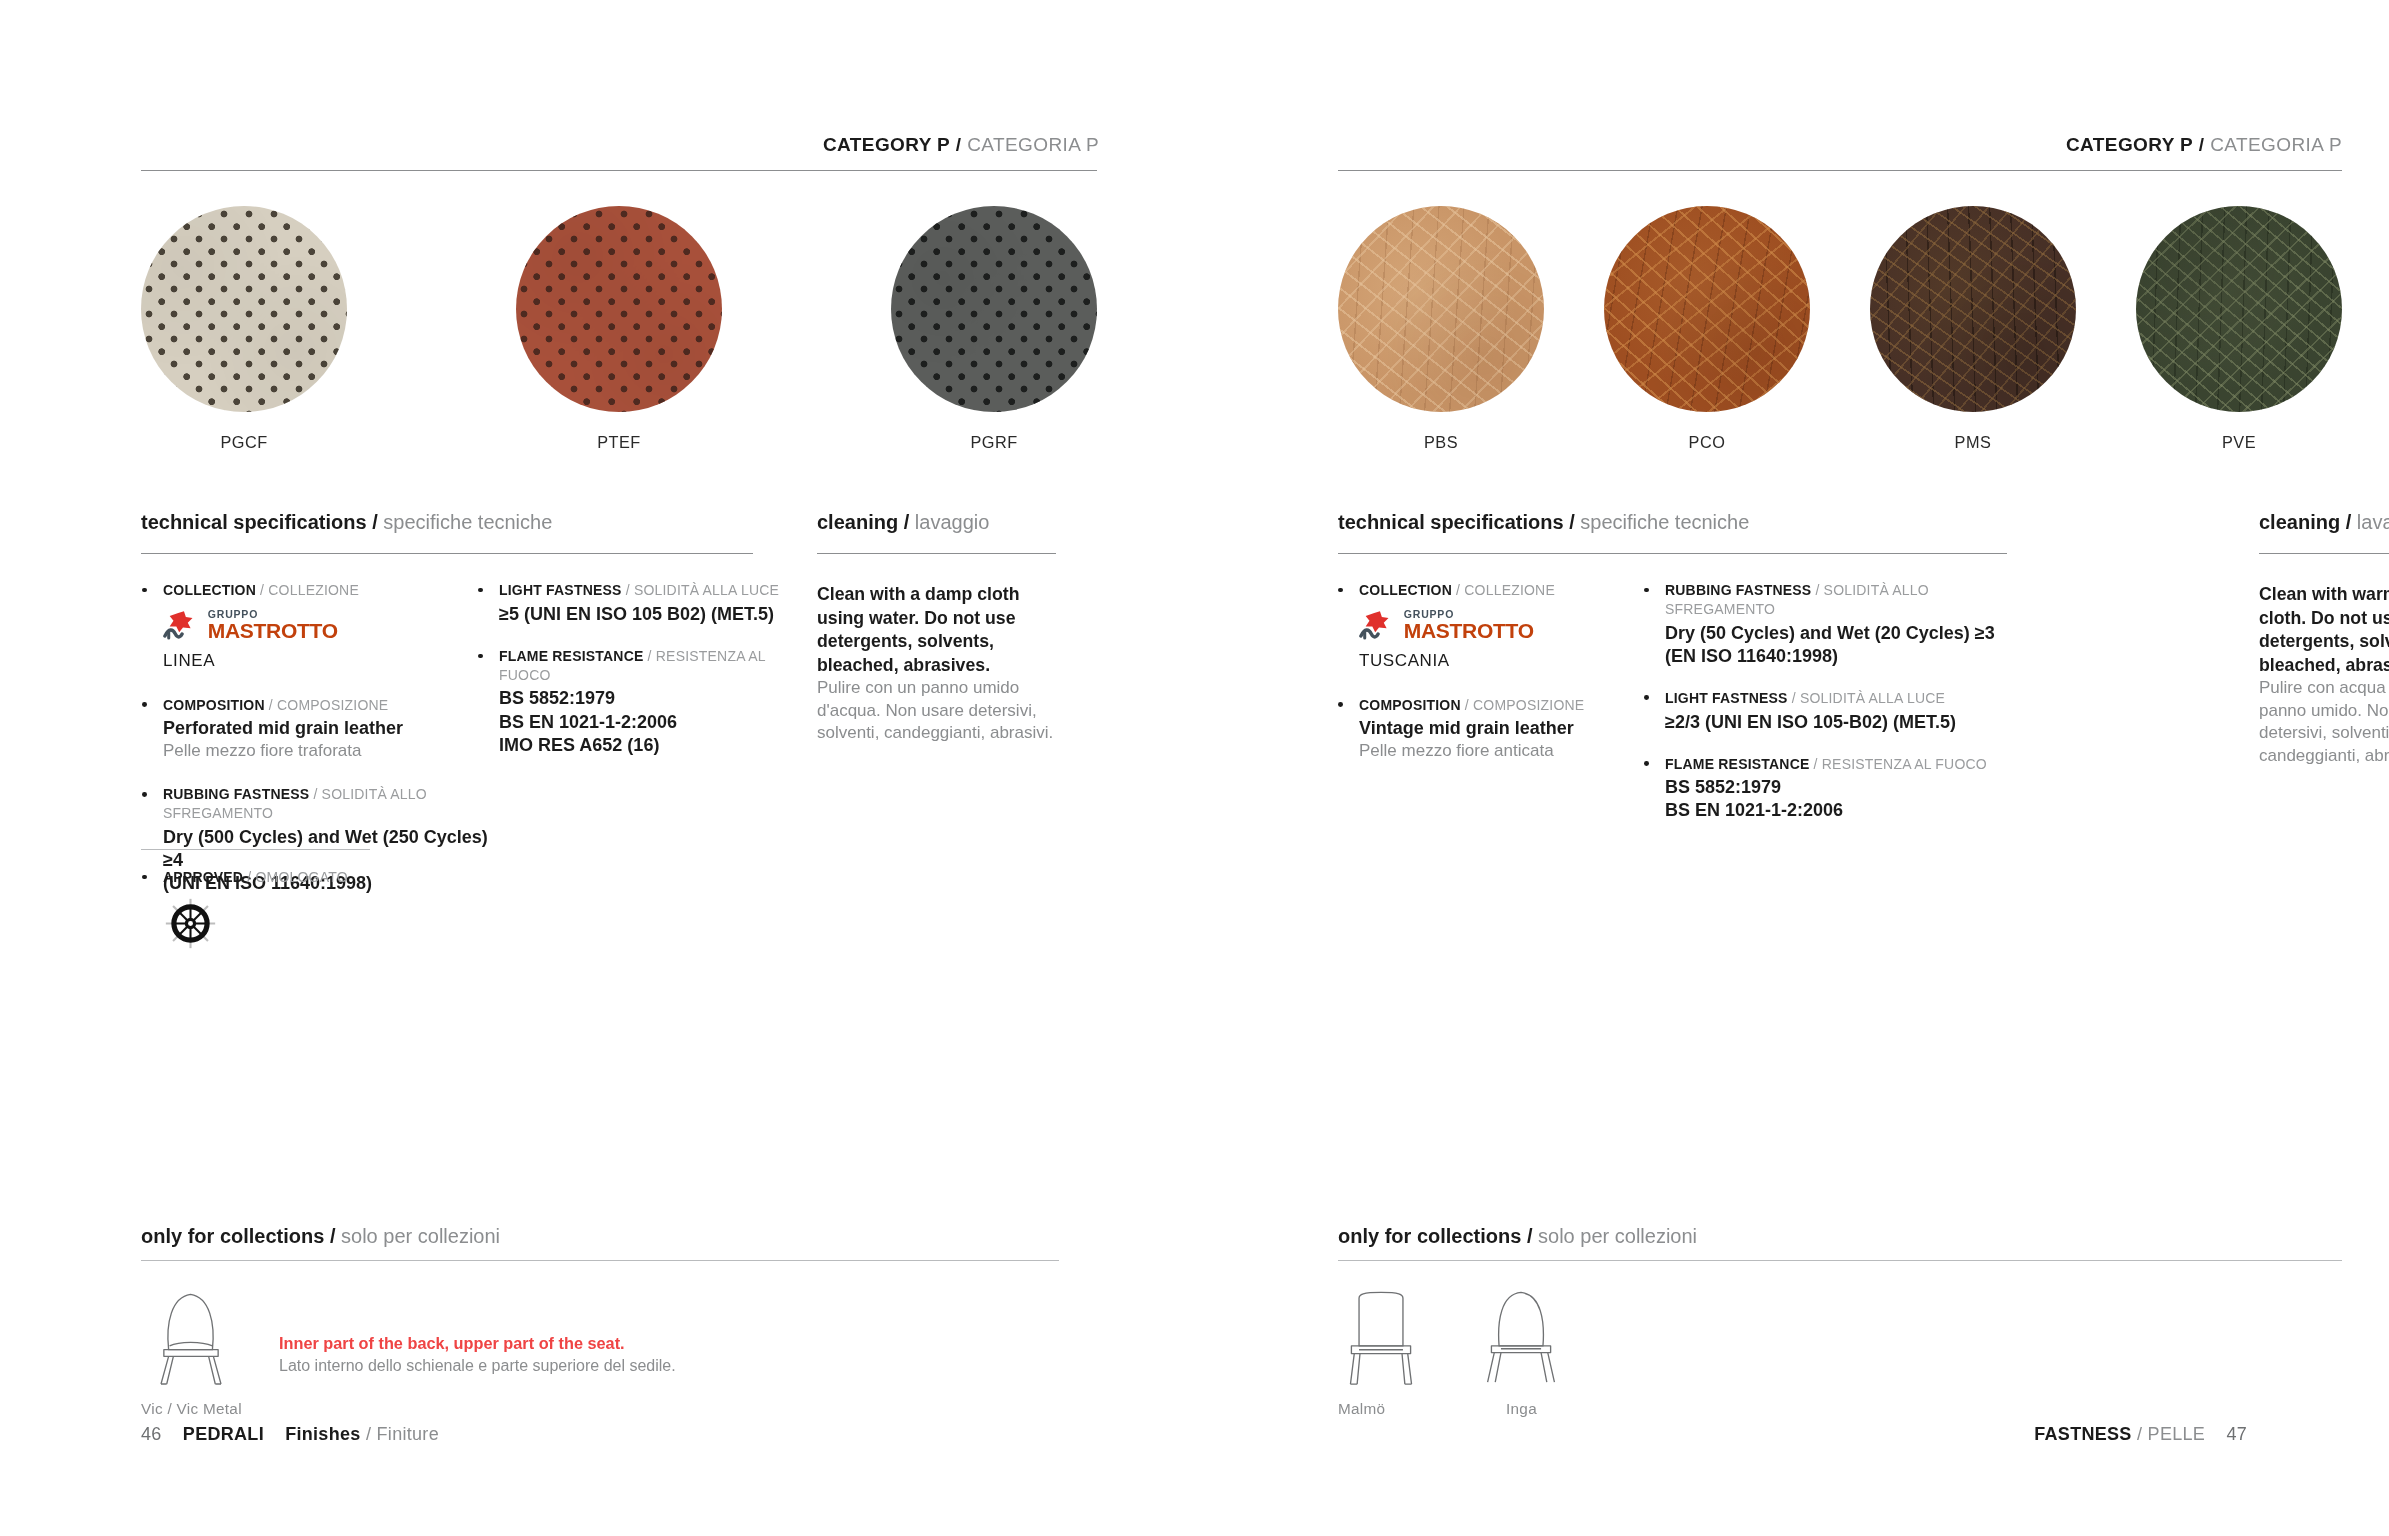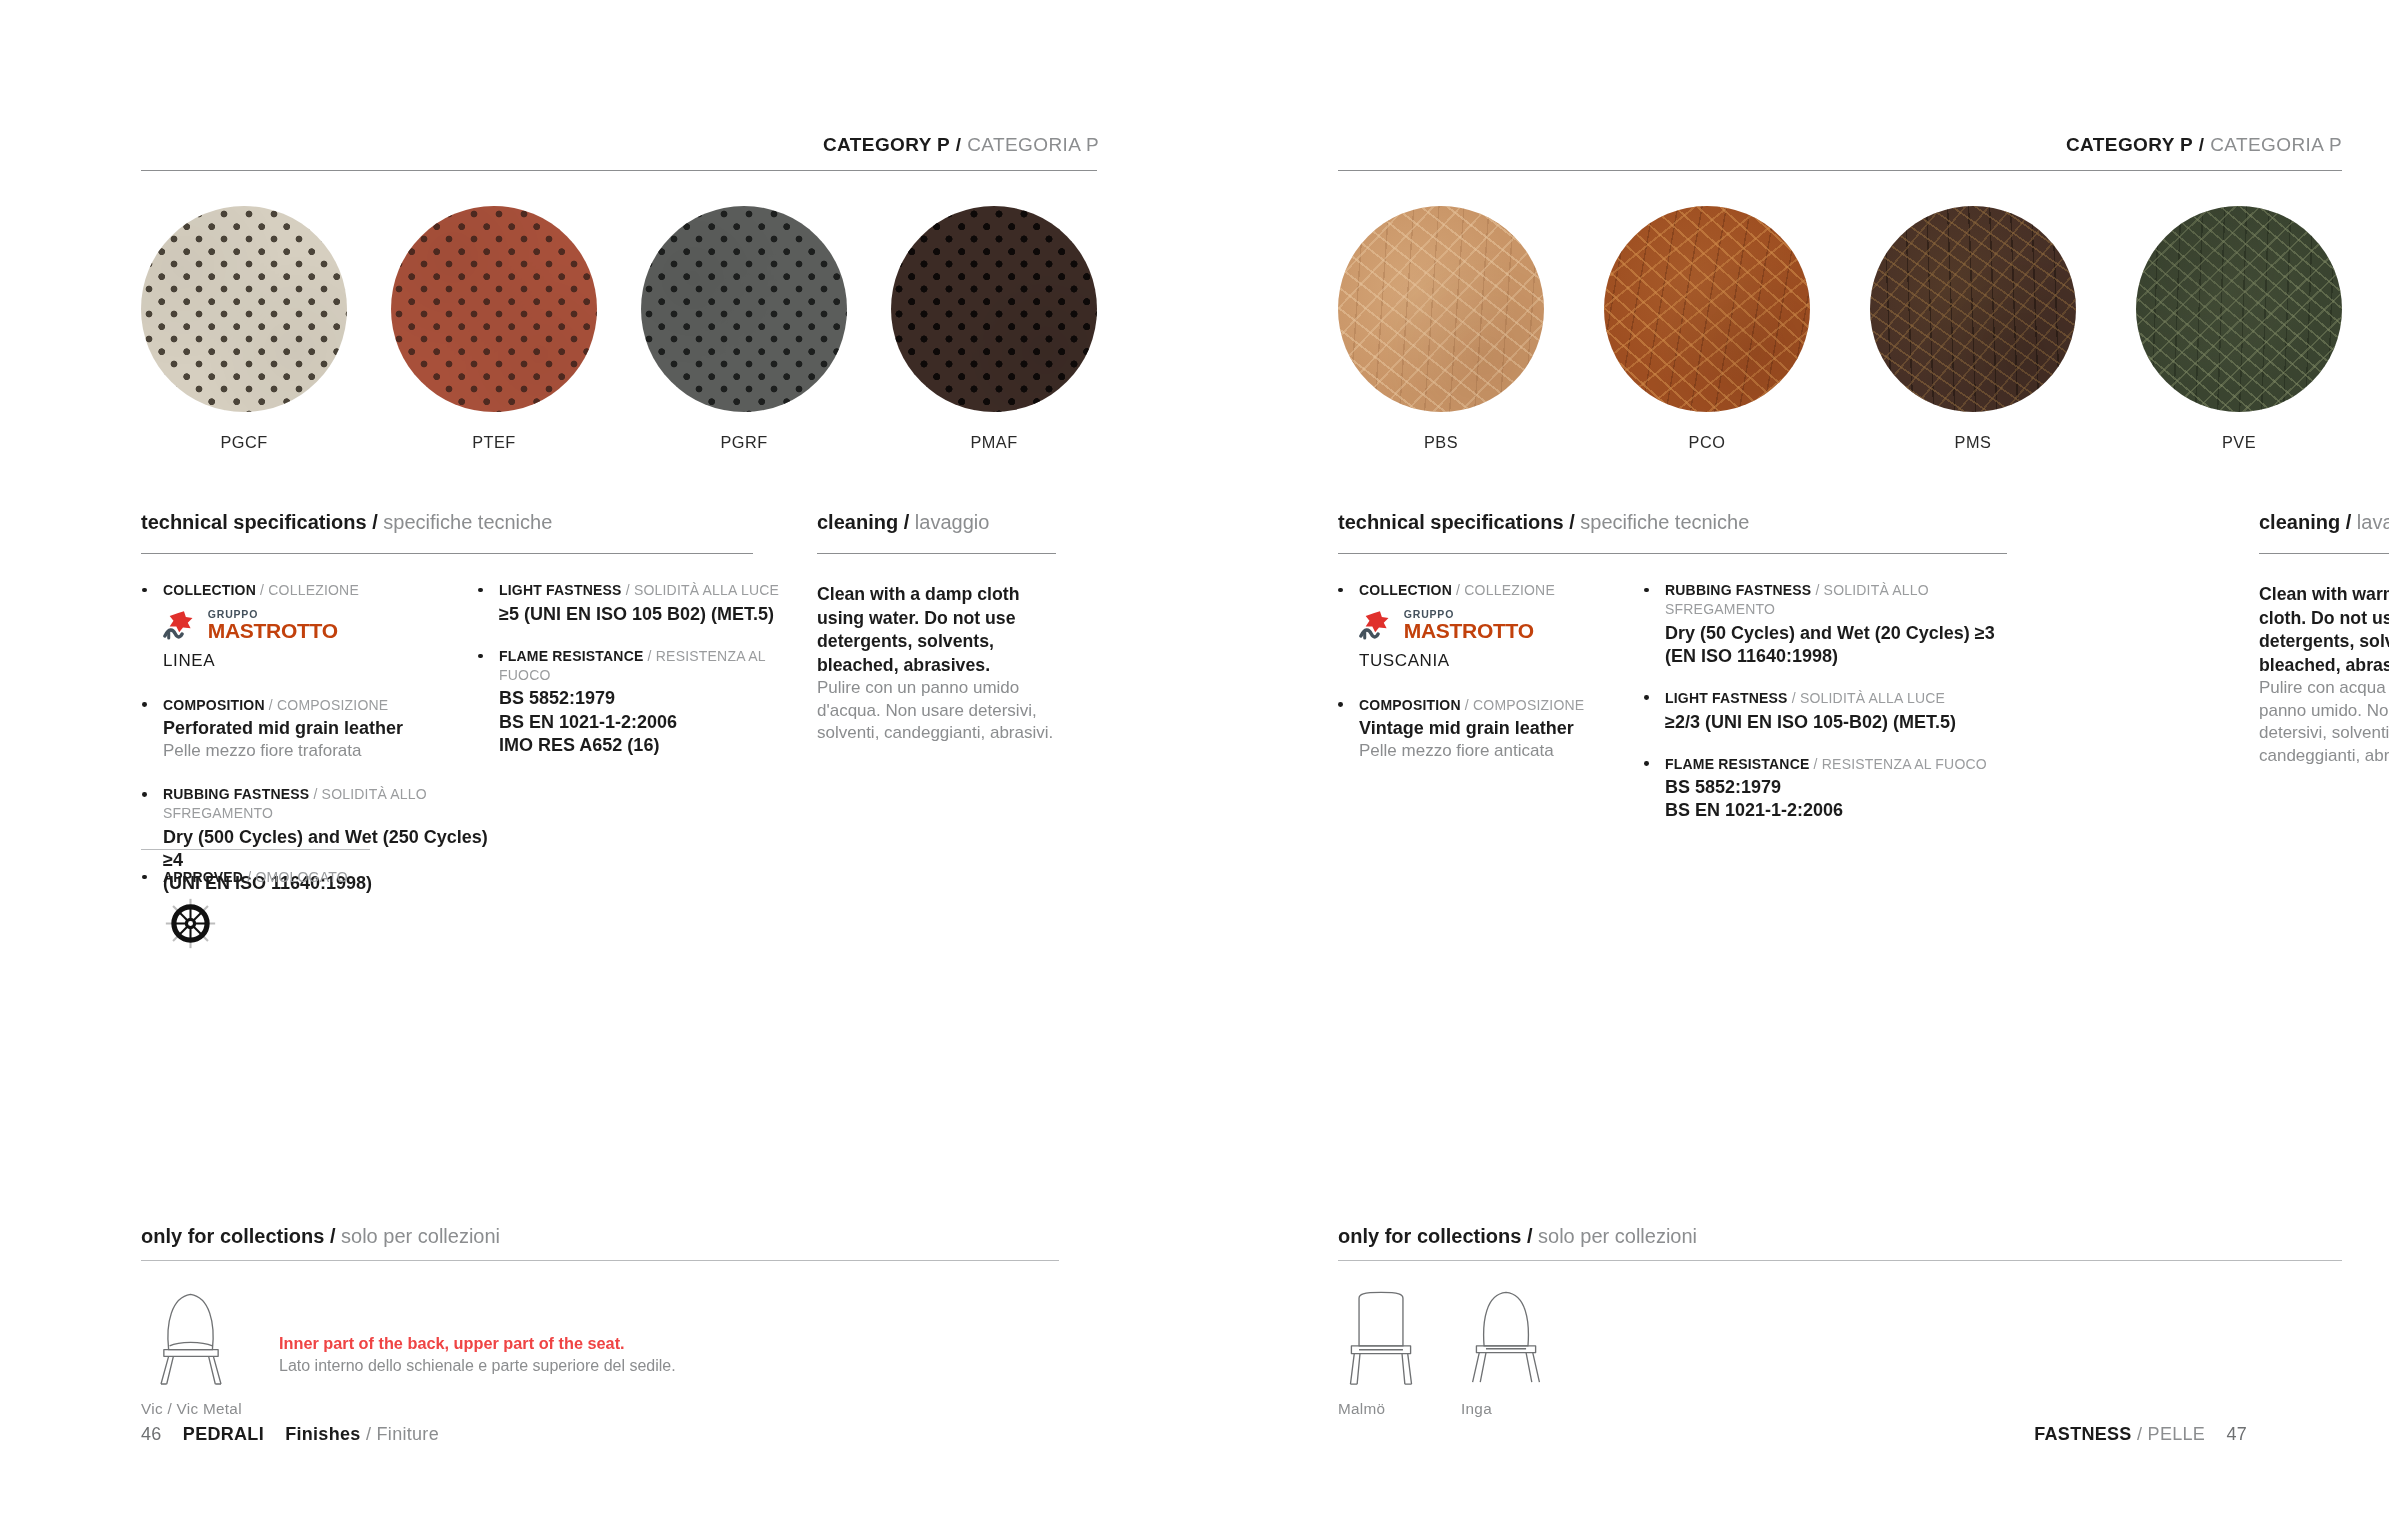--- a/index.html
+++ b/index.html
@@ -239,27 +239,20 @@
         </div>
 
         <div class="swatch-cell">
           <div class="swatch" style="background:#5b5d5b">
             <div class="perf-dots" style="background-image: radial-gradient(circle at 5.7px 5.7px, #1d1f1e 3.1px, rgba(29,31,30,0) 3.7px), radial-gradient(circle at 18px 18px, #1d1f1e 3.1px, rgba(29,31,30,0) 3.7px);"></div>
             <div class="grain-noise" style="background-image: radial-gradient(circle at 25% 35%, rgba(0,0,0,.12), transparent 45%), radial-gradient(circle at 70% 65%, rgba(255,255,255,.07), transparent 45%);"></div>
           </div>
           <div class="swatch-label">PGRF</div>
         </div>
 
-        <div class="swatch-cell">
-          <div class="swatch" style="background:#3c2b25">
-            <div class="perf-dots" style="background-image: radial-gradient(circle at 5.7px 5.7px, #0d0908 3.3px, rgba(13,9,8,0) 3.8px), radial-gradient(circle at 18px 18px, #0d0908 3.3px, rgba(13,9,8,0) 3.8px);"></div>
-            <div class="grain-noise" style="background-image: radial-gradient(circle at 25% 30%, rgba(255,255,255,.05), transparent 45%), radial-gradient(circle at 75% 70%, rgba(0,0,0,.15), transparent 45%);"></div>
-          </div>
-          <div class="swatch-label">PMAF</div>
-        </div>
       </div>
 
       <div class="sec-head" style="left:141px; top:511px;">
         <span class="en">technical specifications</span>
         <span class="sl">/</span>
         <span class="it">specifiche tecniche</span>
       </div>
       <div class="rule" style="left:141px; top:553px; width:612px;"></div>
 
       <div class="spec-col" style="left:163px; top:581px; width:344px;">
@@ -559,21 +552,21 @@
               <path d="M22 68 L22 18 C22 14, 26 12, 45 12 C64 12, 68 14, 68 18 L68 68 Z"></path>
               <path d="M14 68 L76 68 L76 76 L14 76 Z"></path>
               <path d="M22 72 L68 72"></path>
               <path d="M17 76 L13 108 M23 76 L20 108"></path>
               <path d="M73 76 L77 108 M67 76 L70 108"></path>
               <path d="M13 108 L20 108 M70 108 L77 108"></path>
             </g>
           </svg>
           <div class="ofc-name">Malmö</div>
         </div>
-        <div class="ofc-item" style="width:105px; margin-left:27px;">
+        <div class="ofc-item" style="width:105px; margin-left:35px;text-align:center;">
           <svg width="91" height="105" viewBox="0 0 95 110">
             <g fill="none" stroke="#6f7173" stroke-width="1.4" stroke-linejoin="round">
               <path d="M24 68 C22 42, 26 14, 47 12 C68 14, 72 42, 70 68 Z"></path>
               <path d="M16 68 L78 68 L78 75 L16 75 Z"></path>
               <path d="M26 71 L68 71"></path>
               <path d="M19 75 L12 106 M26 75 L20 106"></path>
               <path d="M75 75 L82 106 M68 75 L74 106"></path>
             </g>
           </svg>
           <div class="ofc-name">Inga</div>

